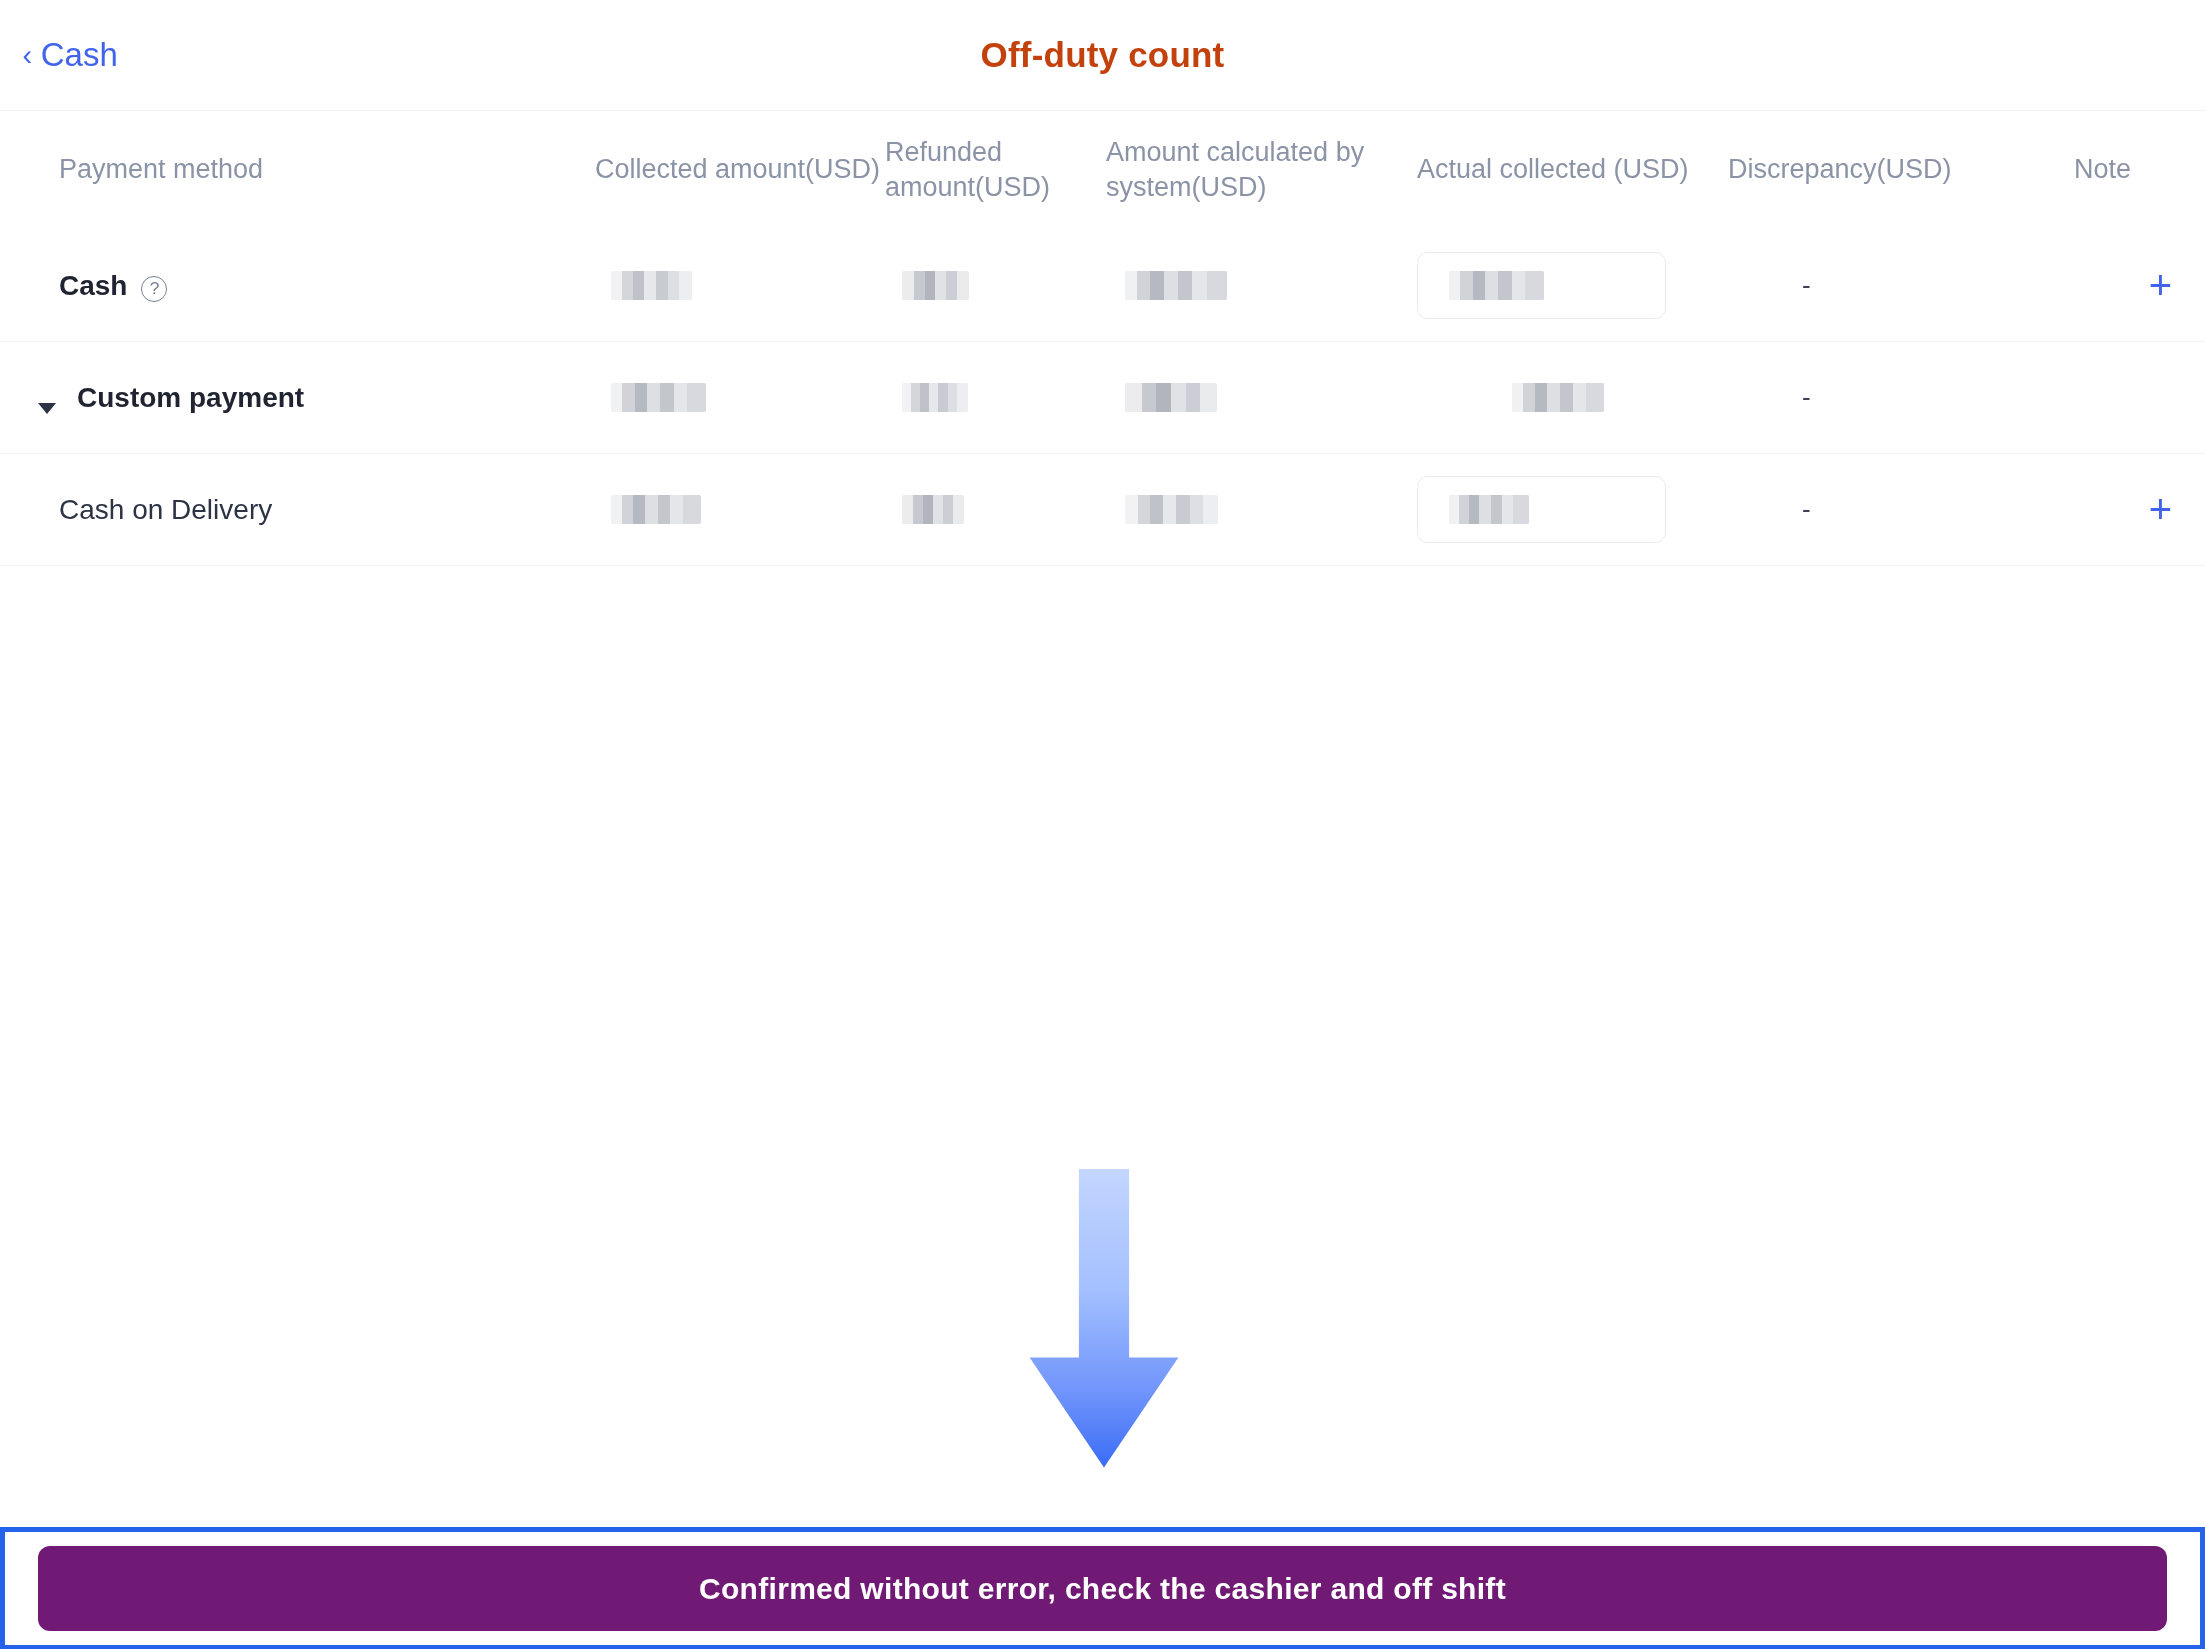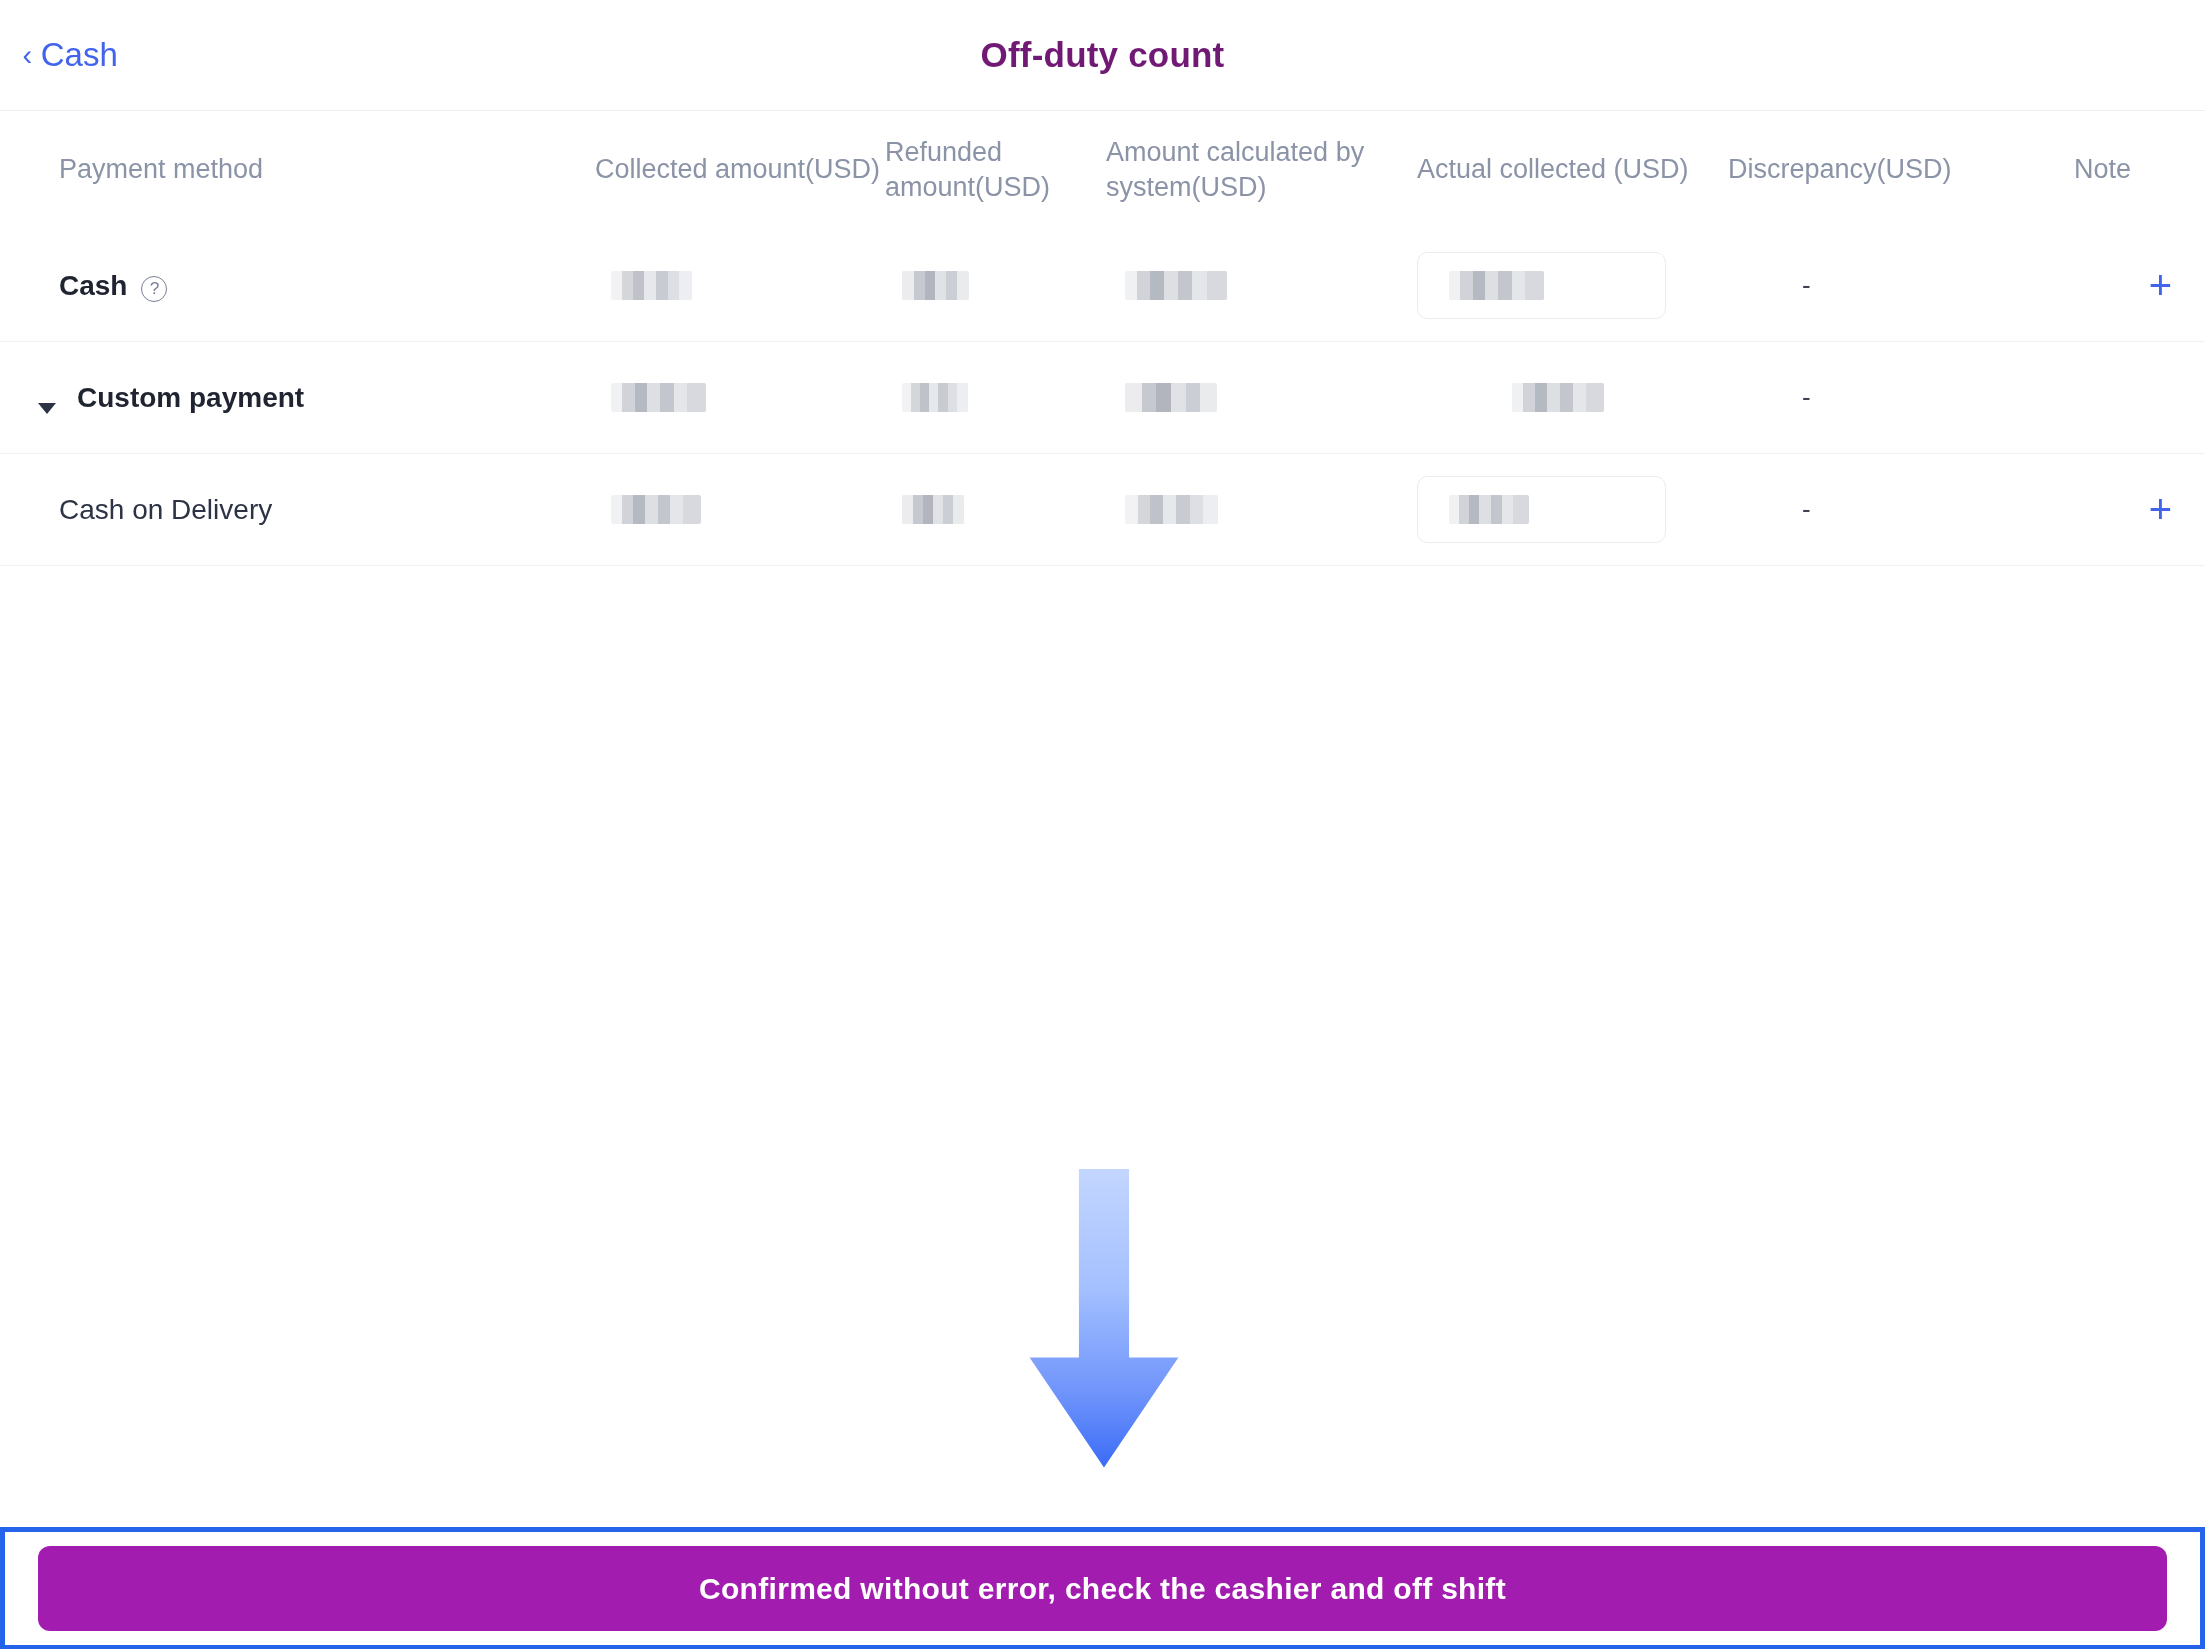--- a/index.html
+++ b/index.html
@@ -46,21 +46,21 @@
     font-weight: 400;
   }
   .page-title {
     position: absolute;
     left: 0; right: 0;
     top: 50%;
     transform: translateY(-50%);
     text-align: center;
     font-size: 35px;
     font-weight: bold;
-    color: #701a75;
+    color: #c2410c;
     letter-spacing: 0.2px;
   }
 
   
   .table-wrap {
     background: #fff;
   }
   table.count-table {
     width: 100%;
     border-collapse: collapse;
@@ -230,21 +230,21 @@
     border: 5.2px solid #2563eb;
     background: #ffffff;
     display: flex;
     align-items: center;
     justify-content: center;
     padding: 0 33px;
   }
   .confirm-button {
     width: 100%;
     height: 85px;
-    background: #a21caf;
+    background: #701a75;
     color: #ffffff;
     border: none;
     border-radius: 12px;
     font-family: "Liberation Sans", sans-serif;
     font-size: 30px;
     font-weight: bold;
     letter-spacing: 0.3px;
     cursor: pointer;
     display: flex;
     align-items: center;

